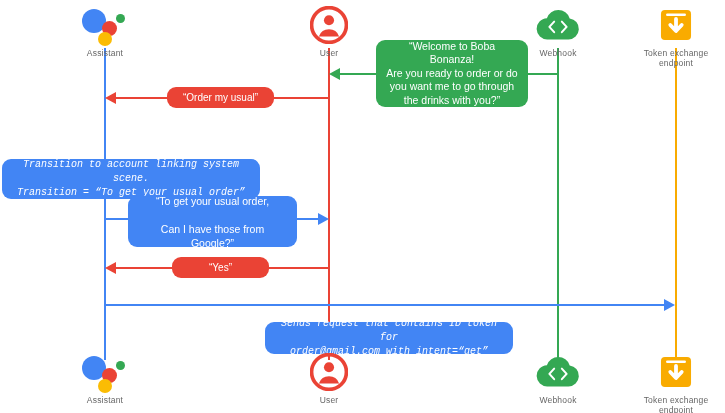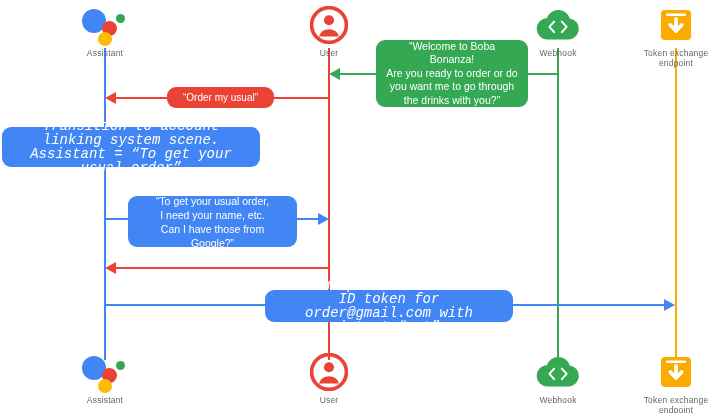--- a/index.html
+++ b/index.html
@@ -63,23 +63,24 @@
   .msgbox-blue {
     background: #4285f4;
     font-size: 10.5px;
     line-height: 14px;
     padding: 7px 10px;
   }
   .msgbox-mono {
     background: #4285f4;
     font-family: "Liberation Mono", "DejaVu Sans Mono", monospace;
     font-style: italic;
-    font-size: 14px;
+    font-size: 10px;
     line-height: 14px;
     padding: 7px 10px;
+    margin-top: 32px;
   }
   .arrow-line {
     position: absolute;
     height: 2px;
   }
   .arrow-head {
     position: absolute;
     width: 0;
     height: 0;
   }
@@ -167,36 +168,41 @@
   <div class="arrow-head left" style="left:105px; top:92px; color:#ea4335;"></div>
   <div class="msgbox msgbox-red" style="left:167px; top:87px; width:107px; height:21px;">
     <div>
       <span>“Order my usual”</span>
     </div>
   </div>
 
   <div class="msgbox msgbox-mono" style="left:2px; top:127px; width:258px; height:40px;">
     <div>
       <span>Transition to account linking system scene.</span><br>
-      <span>Assistant = “To get your usual order”</span>
+      <span>Transition = “To get your usual order”</span>
     </div>
   </div>
 
   <div class="arrow-line" style="left:105px; top:218px; width:216px; background:#4285f4;"></div>
   <div class="arrow-head right" style="left:318px; top:213px; color:#4285f4;"></div>
   <div class="msgbox msgbox-blue" style="left:128px; top:196px; width:169px; height:51px;">
     <div>
       <span>“To get your usual order,</span><br>
-      <span>I need your name, etc.</span><br>
+      <br>
       <span>Can I have those from Google?”</span>
     </div>
   </div>
 
   <div class="arrow-line" style="left:113px; top:267px; width:216px; background:#ea4335;"></div>
   <div class="arrow-head left" style="left:105px; top:262px; color:#ea4335;"></div>
+  <div class="msgbox msgbox-red" style="left:172px; top:257px; width:97px; height:21px;">
+    <div>
+      <span>“Yes”</span>
+    </div>
+  </div>
 
   <div class="arrow-line" style="left:105px; top:304px; width:562px; background:#4285f4;"></div>
   <div class="arrow-head right" style="left:664px; top:299px; color:#4285f4;"></div>
   <div class="msgbox msgbox-mono" style="left:265px; top:290px; width:248px; height:32px;">
     <div>
       <span>Sends request that contains ID token for</span><br>
       <span>order@gmail.com with intent=“get”</span>
     </div>
   </div>
 

